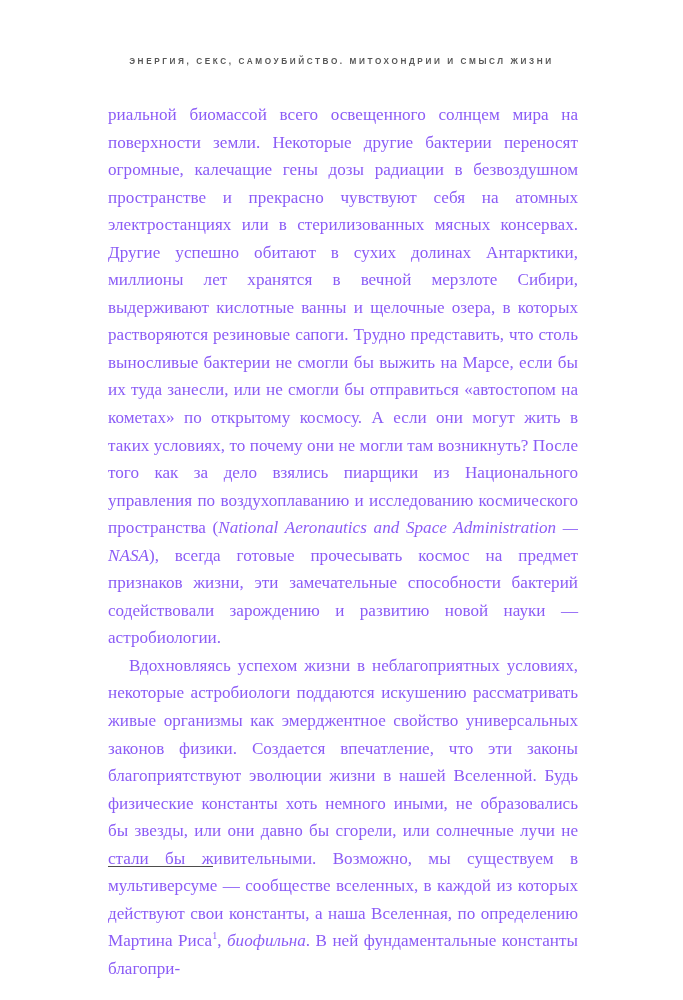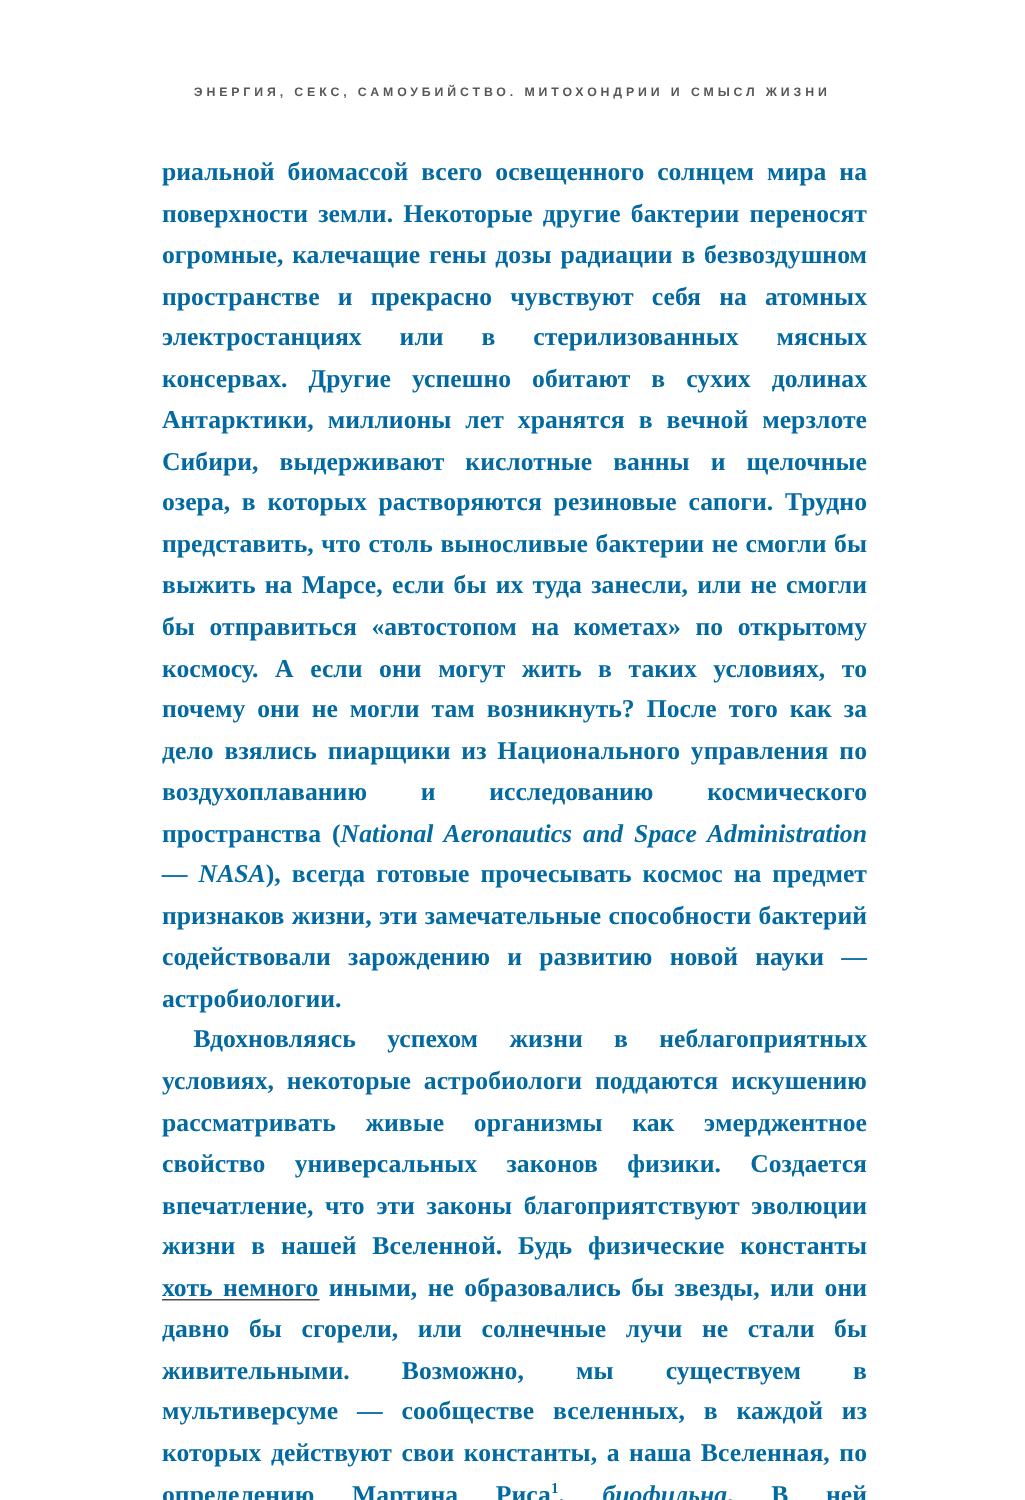--- a/index.html
+++ b/index.html
@@ -48,24 +48,23 @@
     width: 470px;
   }
 
   .para {
     margin: 0;
     font-size: 17.1px;
     line-height: 27.55px;
     text-align: justify;
     text-justify: inter-word;
     hyphens: manual;
-    color: #0369a1;
+    color: #8b5cf6;
     letter-spacing: 0.02px;
     word-spacing: 0.1px;
-    font-weight: bold;
   }
   .para + .para {
     text-indent: 21px;
   }
 
   .italic {
     font-style: italic;
   }
 
   sup.fn-ref {

